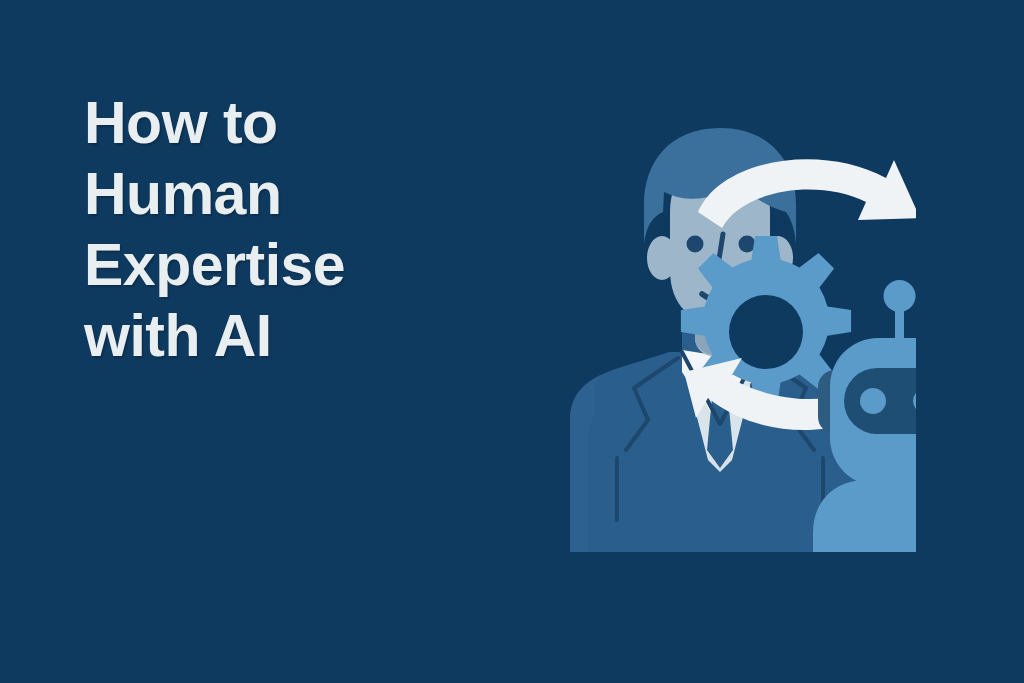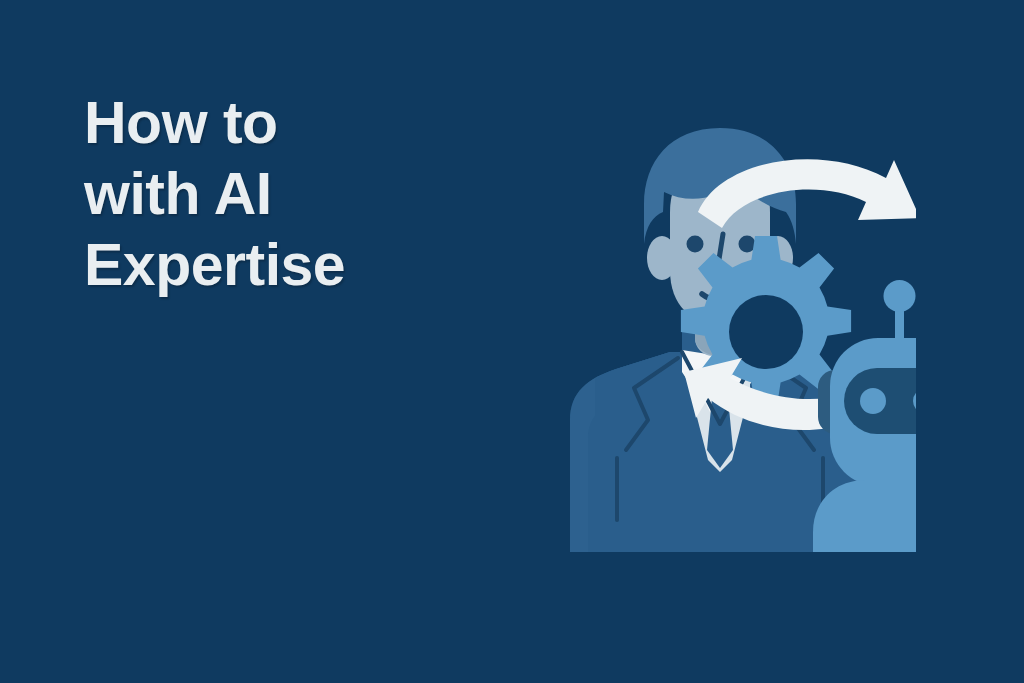--- a/index.html
+++ b/index.html
@@ -54,22 +54,23 @@
     overflow: visible;
   }
 </style>
 </head>
 <body style="background: rgb(15, 58, 96);">
 
 <div id="canvas" style="background: rgb(15, 58, 96);">
 
   <div id="title-block">
     <div class="title-line">How to</div>
+    <div class="title-line">Human</div>
+    <div class="title-line">Expertise</div>
     <div class="title-line">with AI</div>
-    <div class="title-line">Expertise</div>
   </div>
 
   <div id="illustration">
     <svg viewBox="0 0 600 450" xmlns="http://www.w3.org/2000/svg">
 
       <defs>
         <clipPath id="canvasClip">
           <rect x="-420" y="-120" width="1024" height="683"></rect>
         </clipPath>
       </defs>

